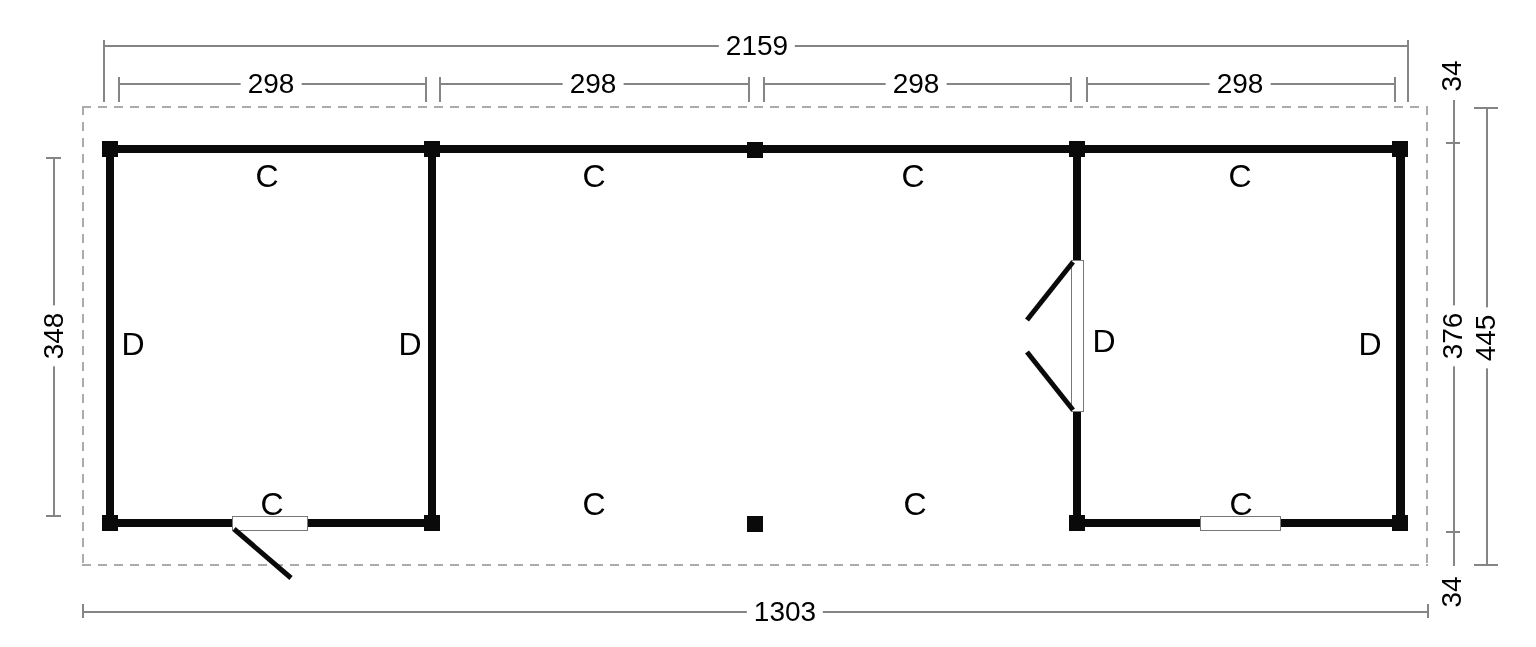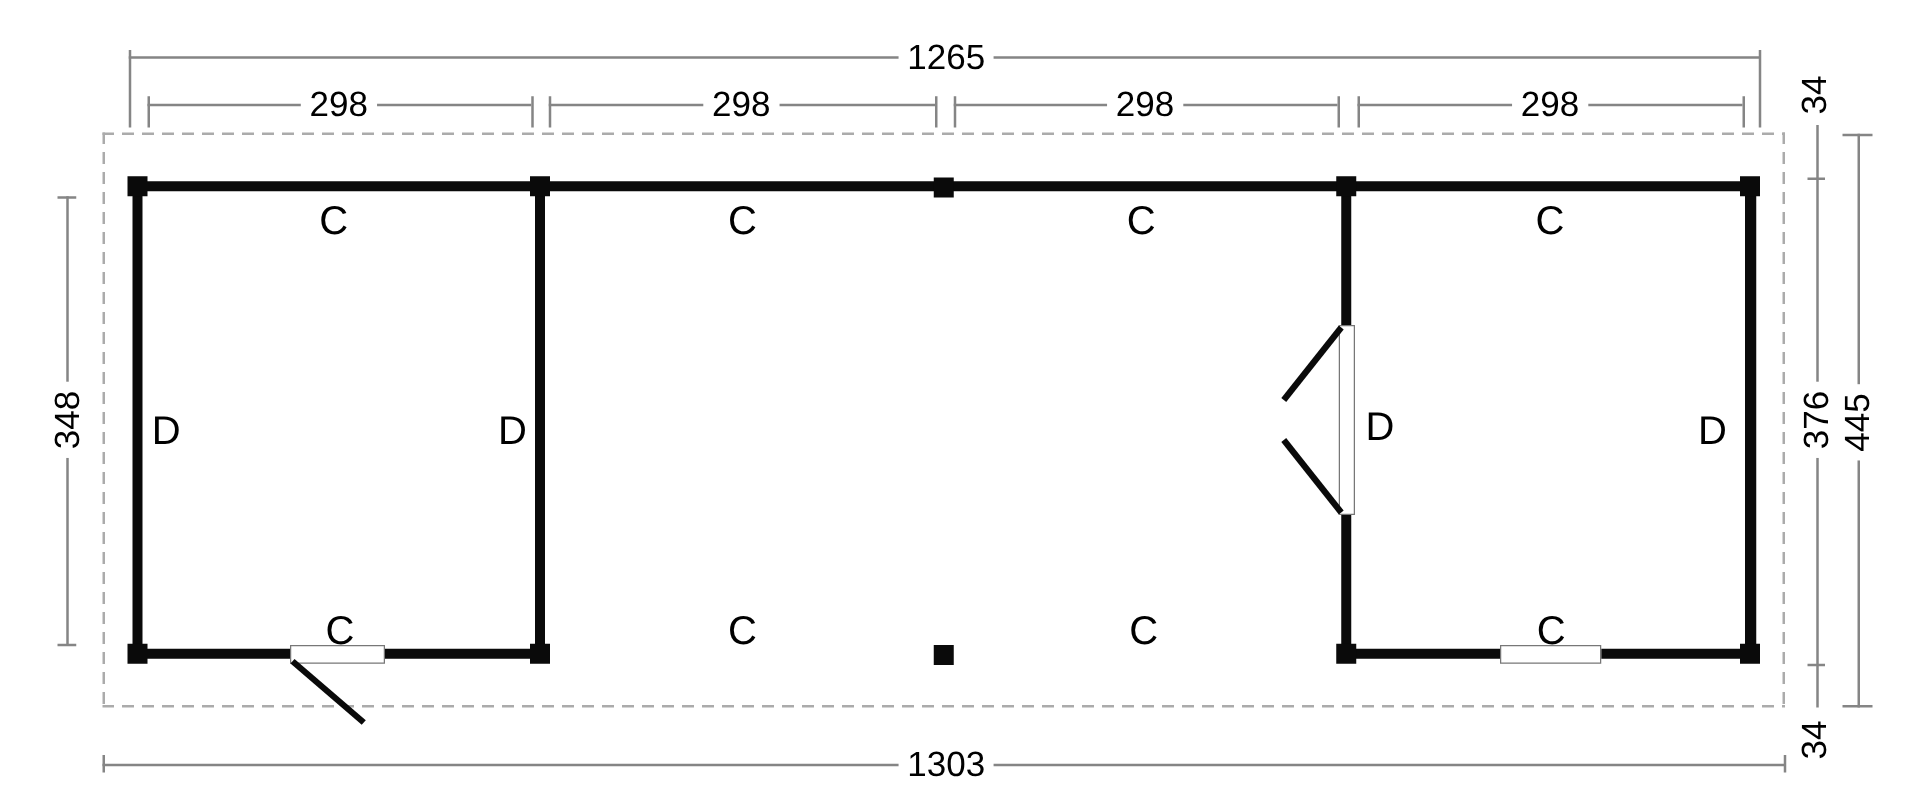--- a/index.html
+++ b/index.html
@@ -30,21 +30,21 @@
 <div id="canvas">
 
   <div class="dash-h" style="left:82px;top:106px;width:1346px"></div>
   <div class="dash-h" style="left:82px;top:564px;width:1346px"></div>
   <div class="dash-v" style="left:82px;top:106px;height:460px"></div>
   <div class="dash-v" style="left:1426px;top:106px;height:460px"></div>
 
   <div class="dimline-h" style="left:103px;top:45px;width:1305px"></div>
   <div class="tick-v" style="left:103px;top:40px;height:62px"></div>
   <div class="tick-v" style="left:1407px;top:40px;height:62px"></div>
-  <div class="dim-label" style="left:757px;top:46px">1265</div>
+  <div class="dim-label" style="left:757px;top:46px">2159</div>
 
   <div class="dimline-h" style="left:118px;top:83px;width:307px"></div>
   <div class="dimline-h" style="left:439px;top:83px;width:309px"></div>
   <div class="dimline-h" style="left:763px;top:83px;width:307px"></div>
   <div class="dimline-h" style="left:1086px;top:83px;width:308px"></div>
   <div class="tick-v" style="left:118px;top:77px;height:25px"></div>
   <div class="tick-v" style="left:425px;top:77px;height:25px"></div>
   <div class="tick-v" style="left:439px;top:77px;height:25px"></div>
   <div class="tick-v" style="left:748px;top:77px;height:25px"></div>
   <div class="tick-v" style="left:763px;top:77px;height:25px"></div>
@@ -52,21 +52,21 @@
   <div class="tick-v" style="left:1086px;top:77px;height:25px"></div>
   <div class="tick-v" style="left:1394px;top:77px;height:25px"></div>
   <div class="dim-label" style="left:271px;top:84px">298</div>
   <div class="dim-label" style="left:593px;top:84px">298</div>
   <div class="dim-label" style="left:916px;top:84px">298</div>
   <div class="dim-label" style="left:1240px;top:84px">298</div>
 
   <div class="dimline-h" style="left:82px;top:611px;width:1346px"></div>
   <div class="tick-v" style="left:82px;top:604px;height:14px"></div>
   <div class="tick-v" style="left:1427px;top:604px;height:14px"></div>
-  <div class="dim-label" style="left:757px;top:612px">1303</div>
+  <div class="dim-label" style="left:785px;top:612px">1303</div>
 
   <div class="dimline-v" style="left:53px;top:157px;height:359px"></div>
   <div class="tick-h" style="left:46px;top:157px;width:15px"></div>
   <div class="tick-h" style="left:46px;top:515px;width:15px"></div>
   <div class="dim-label vert" style="left:54px;top:336px">348</div>
 
   <div class="dimline-v" style="left:1453px;top:100px;height:466px"></div>
   <div class="tick-h" style="left:1446px;top:142px;width:14px"></div>
   <div class="tick-h" style="left:1446px;top:531px;width:14px"></div>
   <div class="dim-label vert" style="left:1452px;top:76px">34</div>

